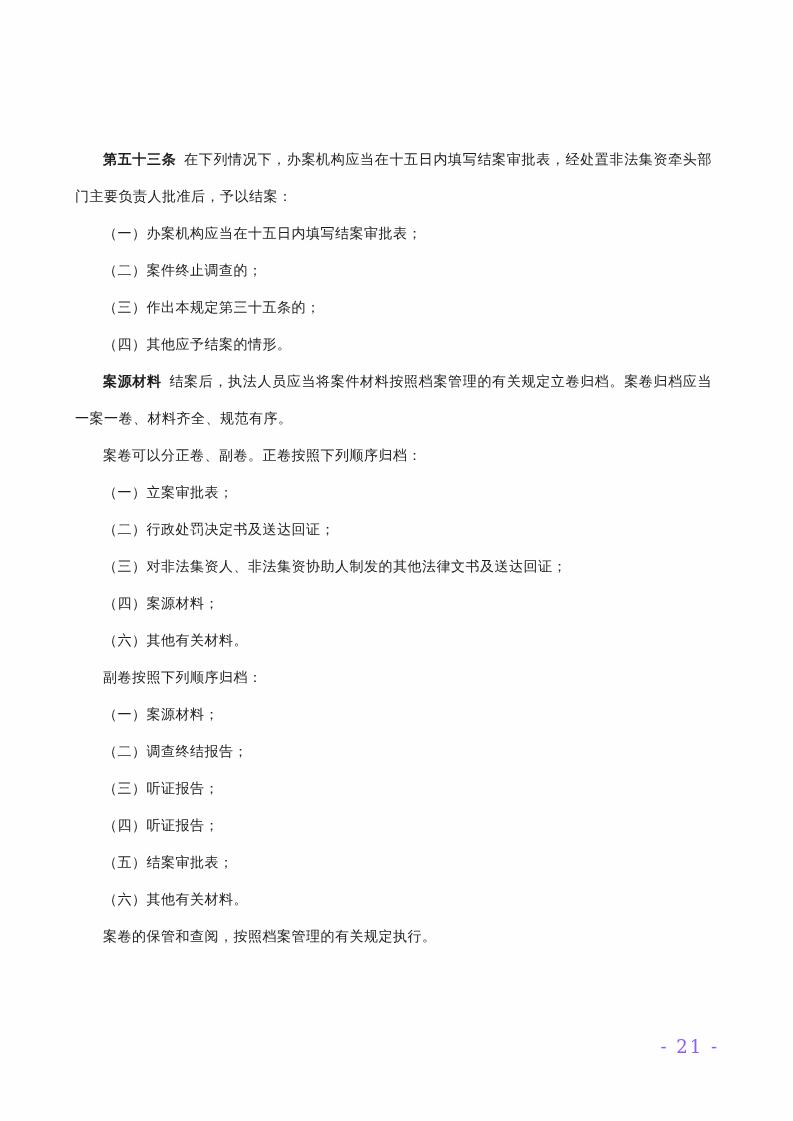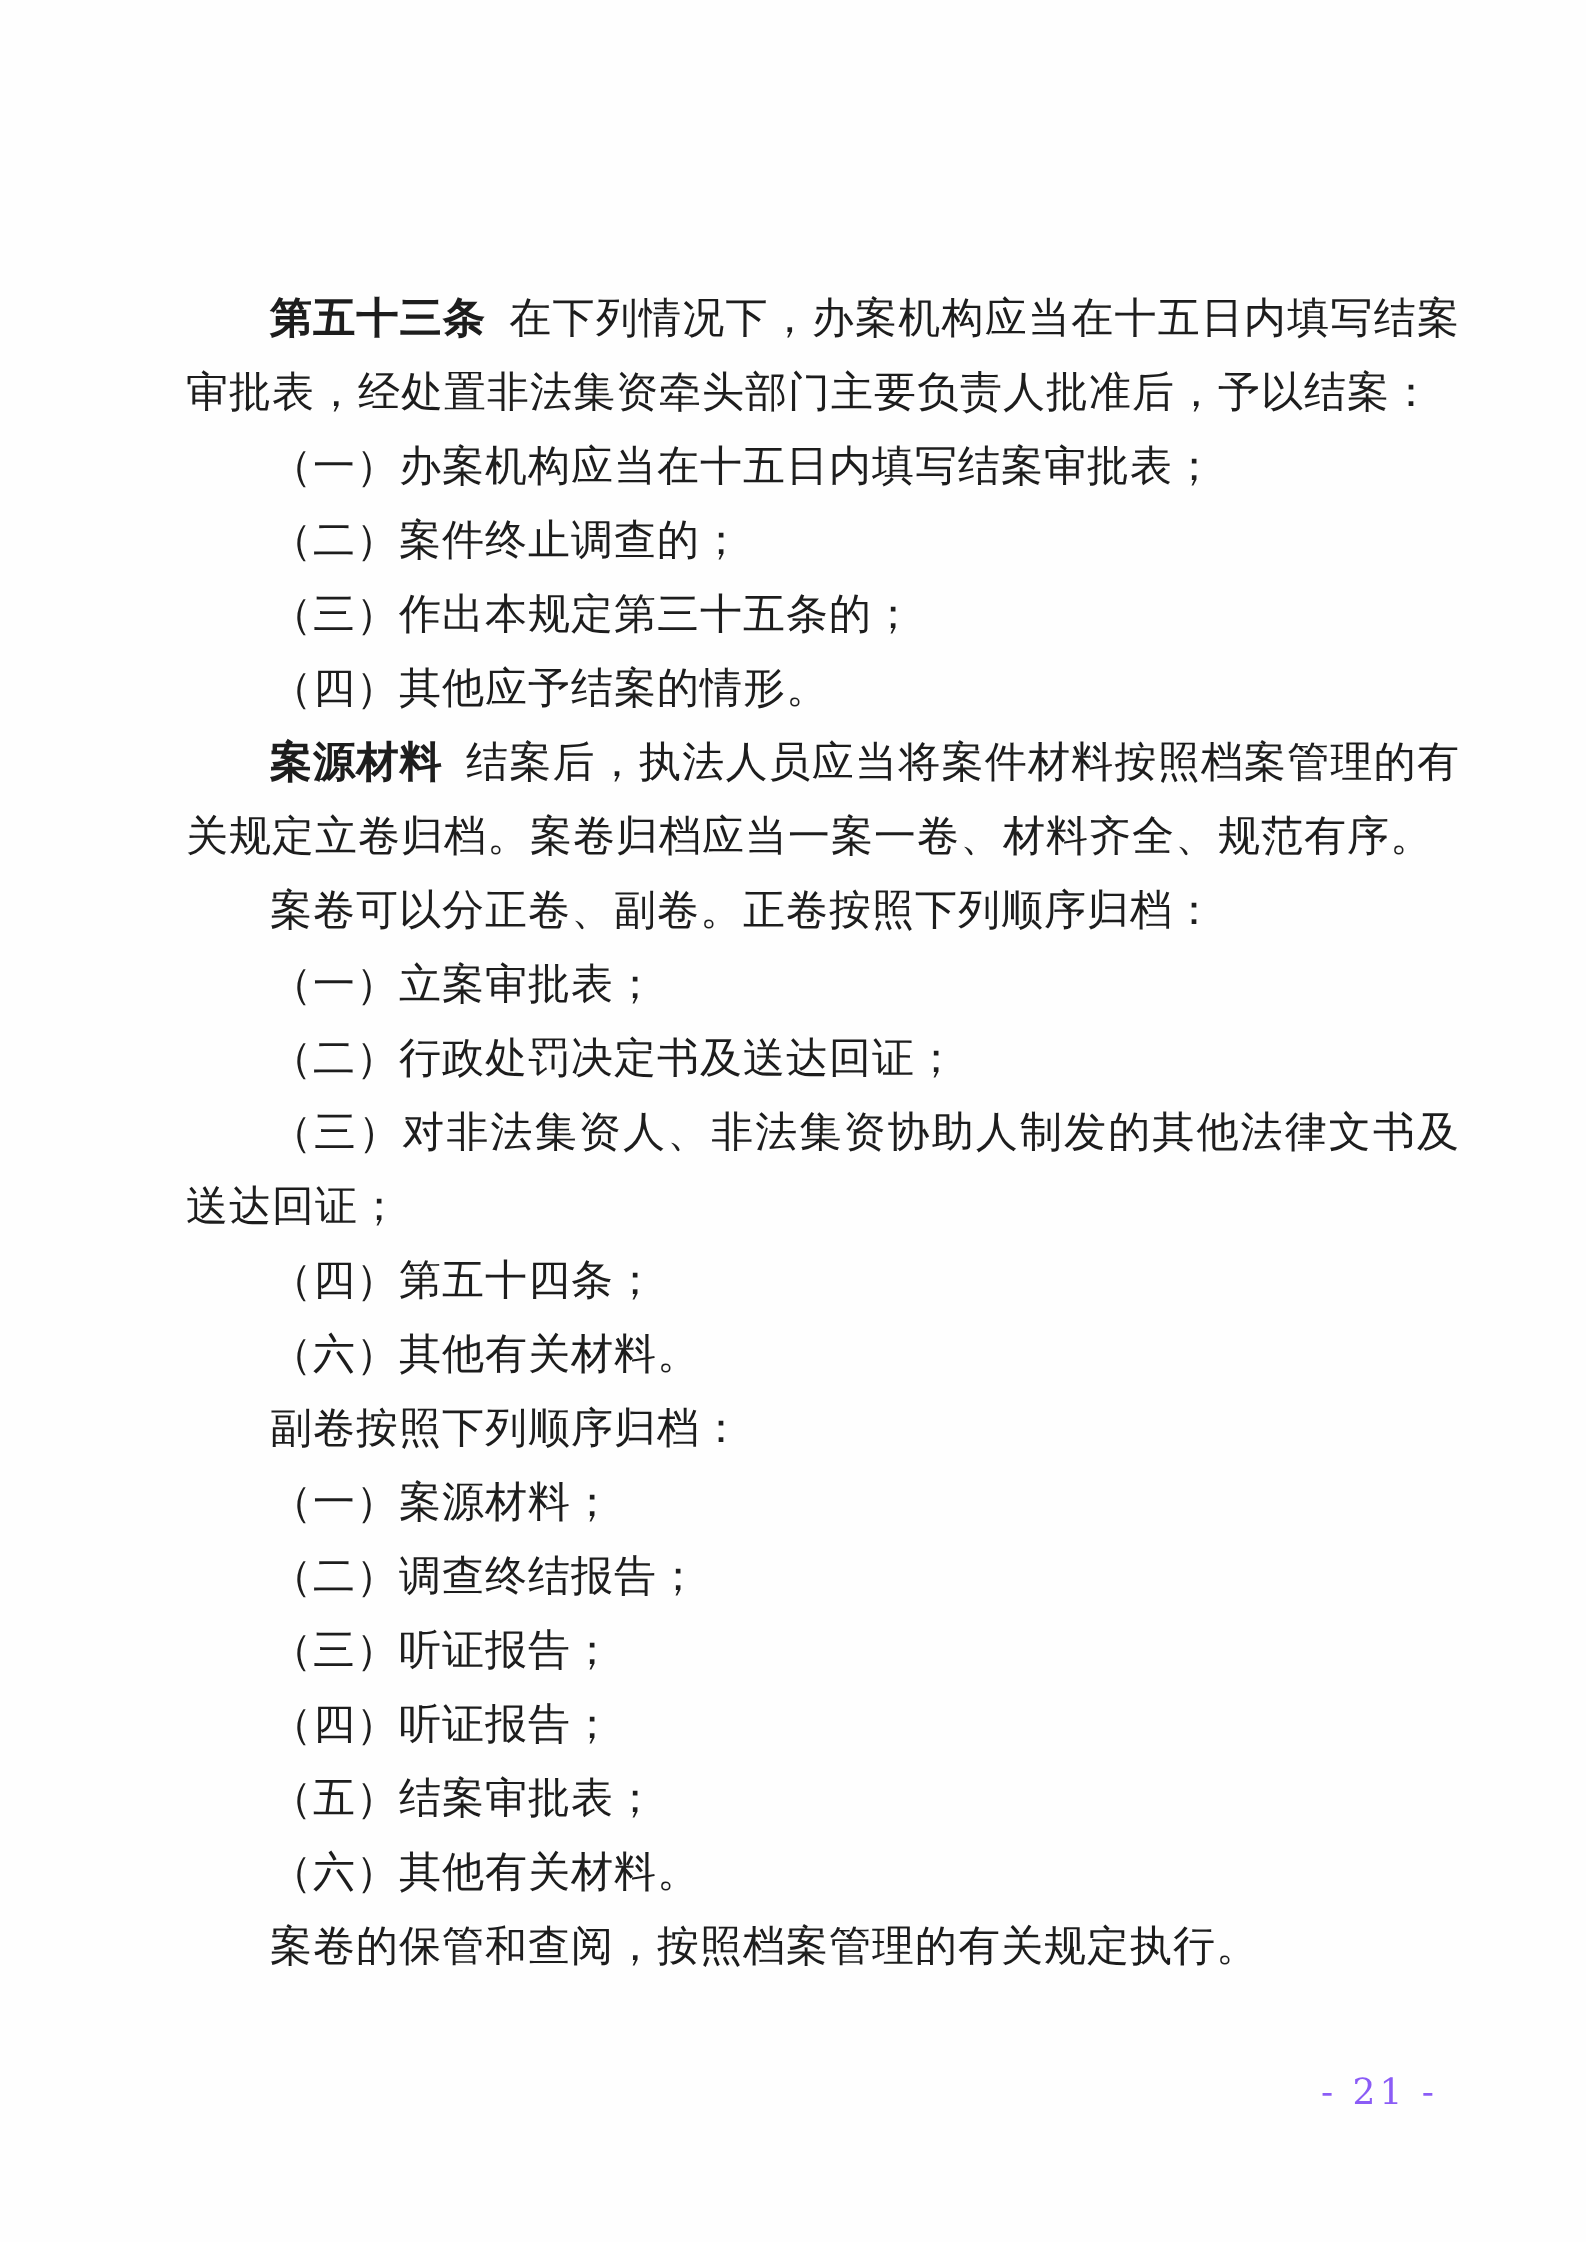--- a/index.html
+++ b/index.html
@@ -16,24 +16,24 @@
     overflow: hidden;
   }
   .page {
     position: relative;
     width: 793px;
     height: 1121px;
     background: #fefefe;
   }
   .content {
     position: absolute;
-    left: 93px;
+    left: 75px;
     top: 141px;
     width: 637px;
-    font-size: 21px;
+    font-size: 14px;
     line-height: 37px;
     letter-spacing: 0.5px;
     text-align: justify;
     text-justify: inter-ideograph;
   }
   .para {
     margin: 0;
     padding: 0;
     text-indent: 2em;
   }
@@ -71,21 +71,21 @@
   <p class="para"><span class="article-no">案源材料</span><span class="para-text">结案后，执法人员应当将案件材料按照档案管理的有关规定立卷归档。案卷归档应当一案一卷、材料齐全、规范有序。</span></p>
 
   <p class="para"><span class="para-text">案卷可以分正卷、副卷。正卷按照下列顺序归档：</span></p>
 
   <p class="para"><span class="para-text">（一）立案审批表；</span></p>
 
   <p class="para"><span class="para-text">（二）行政处罚决定书及送达回证；</span></p>
 
   <p class="para"><span class="para-text">（三）对非法集资人、非法集资协助人制发的其他法律文书及送达回证；</span></p>
 
-  <p class="para"><span class="para-text">（四）第五十四条；</span></p>
+  <p class="para"><span class="para-text">（四）案源材料；</span></p>
 
 
   <p class="para"><span class="para-text">（六）其他有关材料。</span></p>
 
   <p class="para"><span class="para-text">副卷按照下列顺序归档：</span></p>
 
   <p class="para"><span class="para-text">（一）案源材料；</span></p>
 
   <p class="para"><span class="para-text">（二）调查终结报告；</span></p>
 

